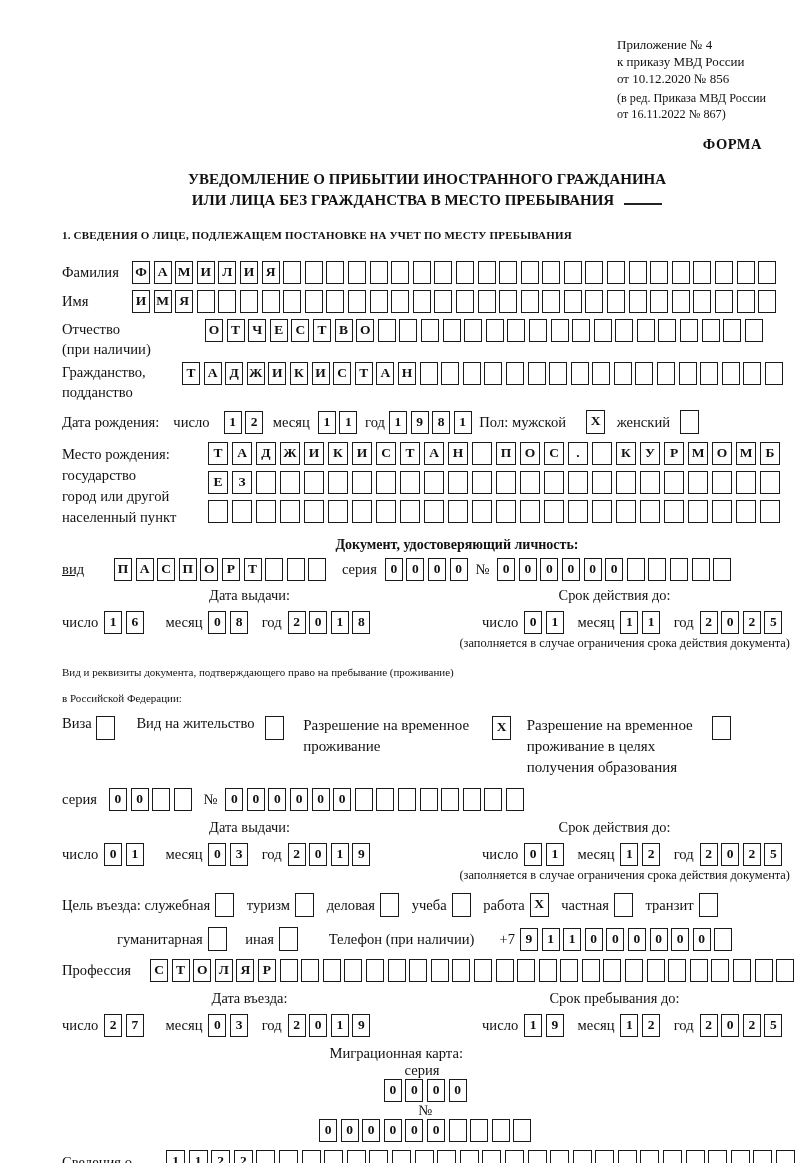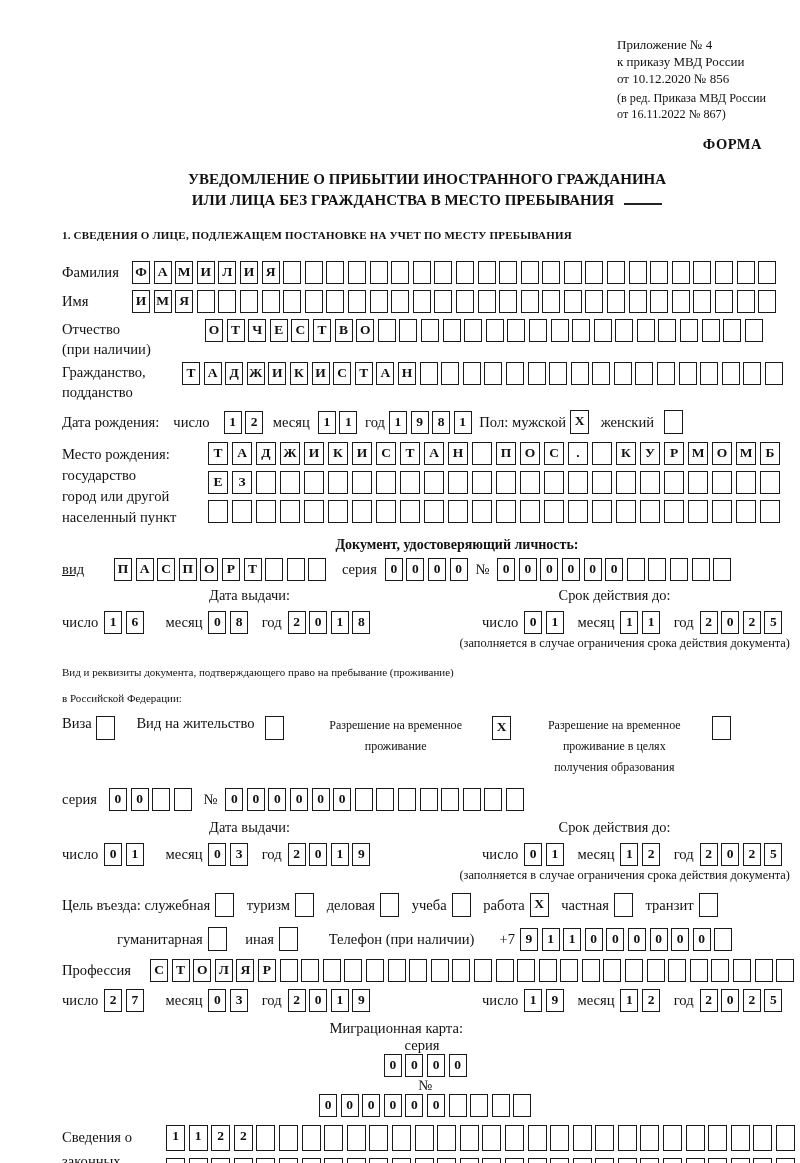--- a/index.html
+++ b/index.html
@@ -42,21 +42,21 @@
   .dhdr{text-align:center;font-size:14.4px;}
   .dfields{display:flex;align-items:center;margin-top:3px;}
   .dfields .cap{margin-right:6px;}
   .dfields .cells{margin-right:10px;}
   .small-note{text-align:right;font-size:12.4px;margin-top:2px;padding-right:2px;}
 
   .para{font-size:11px;line-height:26px;margin-top:8px;}
 
   .permit-row{display:flex;align-items:flex-start;margin-top:4px;}
   .permit-row .cells{margin-top:1px;}
-  .ctr{text-align:center;font-size:12px;line-height:21px;}
+  .ctr{text-align:left;font-size:15px;line-height:21px;}
 
   .purpose-row{display:flex;align-items:center;margin-top:10px;}
   .purpose-row .cap{margin-right:5px;}
   .purpose-row .cells{margin-right:9px;}
 </style>
 </head>
 <body>
 
 <div class="page">
 
@@ -108,21 +108,21 @@
   </div>
 
   <div class="frow" style="margin-top:8px;">
     <span class="cap" style="margin-right:14px;">Дата рождения:</span>
     <span class="cap" style="margin-right:14px;">число</span>
     <span class="cells"><span class="cell">1</span><span class="cell">2</span></span>
     <span class="cap" style="margin:0 8px 0 6px;">месяц</span>
     <span class="cells"><span class="cell">1</span><span class="cell">1</span></span>
     <span class="cap" style="margin:0 4px 0 4px;">год</span>
     <span class="cells"><span class="cell">1</span><span class="cell">9</span><span class="cell">8</span><span class="cell">1</span></span>
-    <span class="cap" style="margin-left:4px;margin-right:4px;">Пол: мужской</span>
+    <span class="cap" style="margin-left:4px;margin-right:20px;">Пол: мужской</span>
     <span class="cells"><span class="cell cb">X</span></span>
     <span class="cap" style="margin-left:8px;margin-right:10px;">женский</span>
     <span class="cells"><span class="cell cb"></span></span>
   </div>
 
   <div class="frow" style="align-items:center;margin-top:8px;">
     <span class="lblblock" style="width:146px;line-height:21px;">
       <span style="display:block;">Место рождения:</span>
       <span style="display:block;">государство</span>
       <span style="display:block;">город или другой</span>
@@ -249,20 +249,24 @@
     <span class="cap" style="margin-left:18px;">Телефон (при наличии)</span>
     <span class="cap" style="margin-left:20px;">+7</span>
     <span class="cells"><span class="cell">9</span><span class="cell">1</span><span class="cell">1</span><span class="cell">0</span><span class="cell">0</span><span class="cell">0</span><span class="cell">0</span><span class="cell">0</span><span class="cell">0</span><span class="cell"></span></span>
   </div>
 
   <div class="frow" style="margin-top:8px;">
     <span class="lbl" style="width:88px;">Профессия</span>
     <span class="cells"><span class="cell">С</span><span class="cell">Т</span><span class="cell">О</span><span class="cell">Л</span><span class="cell">Я</span><span class="cell">Р</span><span class="cell"></span><span class="cell"></span><span class="cell"></span><span class="cell"></span><span class="cell"></span><span class="cell"></span><span class="cell"></span><span class="cell"></span><span class="cell"></span><span class="cell"></span><span class="cell"></span><span class="cell"></span><span class="cell"></span><span class="cell"></span><span class="cell"></span><span class="cell"></span><span class="cell"></span><span class="cell"></span><span class="cell"></span><span class="cell"></span><span class="cell"></span><span class="cell"></span><span class="cell"></span><span class="cell"></span></span>
   </div>
 
+  <div class="dates" style="margin-top:8px;">
+    <div class="dhalf-l dhdr">Дата въезда:</div>
+    <div class="dhalf-r dhdr">Срок пребывания до:</div>
+  </div>
   <div class="dates">
     <div class="dhalf-l dfields">
       <span class="cap">число</span>
       <span class="cells"><span class="cell">2</span><span class="cell">7</span></span>
       <span class="cap" style="margin-left:8px;">месяц</span>
       <span class="cells"><span class="cell">0</span><span class="cell">3</span></span>
       <span class="cap">год</span>
       <span class="cells"><span class="cell">2</span><span class="cell">0</span><span class="cell">1</span><span class="cell">9</span></span>
     </div>
     <div class="dhalf-r dfields" style="padding-left:45px;">

